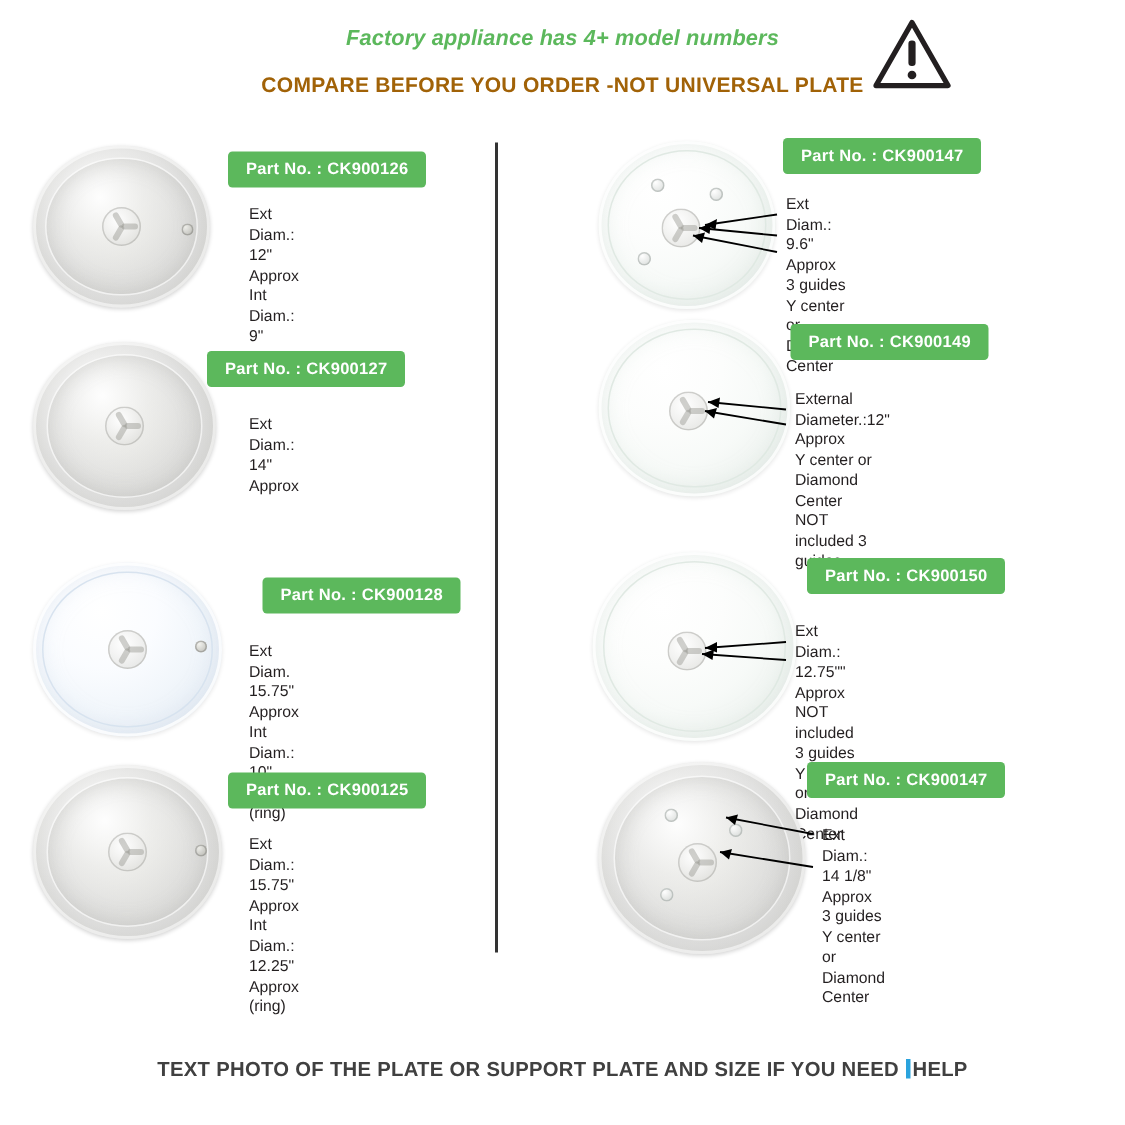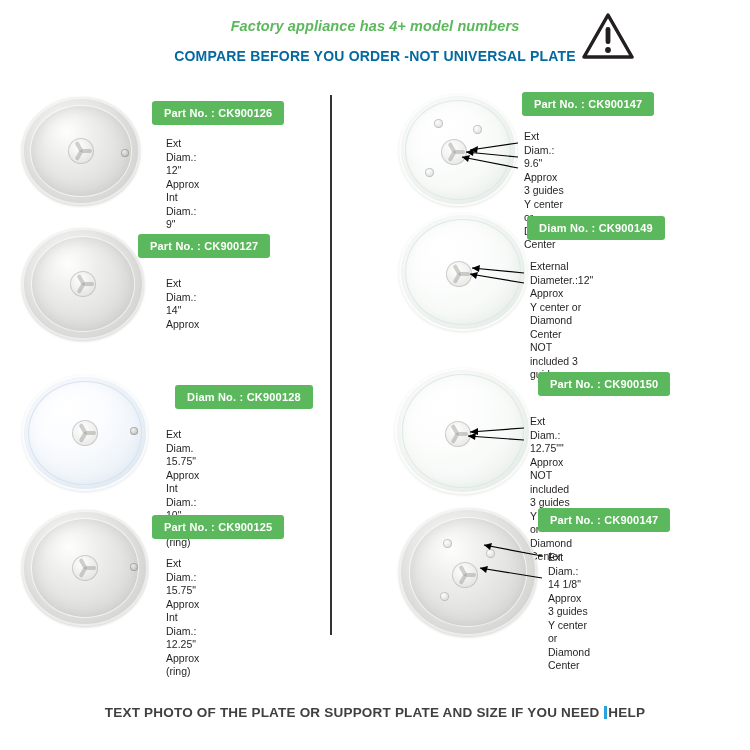--- a/index.html
+++ b/index.html
@@ -41,21 +41,21 @@
     letter-spacing: 0.1px;
   }
   .title-line2 {
     position: absolute;
     top: 48px;
     left: 0;
     width: 750px;
     text-align: center;
     font-size: 14px;
     font-weight: bold;
-    color: #0369a1;
+    color: #a16207;
     letter-spacing: 0.2px;
   }
   .warning-icon {
     position: absolute;
     top: 12px;
     right: 24px;
     width: 52px;
     height: 48px;
   }
 
@@ -268,21 +268,21 @@
     <div class="plate-wrap" style="left:22px; top:375px;">
       <div class="plate bluish" style="width:126px;height:116px;">
         <div class="hub">
             <span></span>
             <span></span>
             <span></span>
           </div>
         <div class="tab" style="left:86%; top:45%;"></div>
       </div>
     </div>
-    <div class="badge" style="left:175px; top:385px;">Diam No. :  CK900128</div>
+    <div class="badge" style="left:175px; top:385px;">Part No. :  CK900128</div>
     <div class="spec" style="left:166px; top:428px;">Ext Diam. 15.75" Approx
 Int Diam.: 10" Approx (ring)</div>
   </div>
 
   <div class="item">
     <div class="plate-wrap" style="left:22px; top:510px;">
       <div class="plate grey" style="width:126px;height:116px;">
         <div class="hub">
             <span></span>
             <span></span>
@@ -318,21 +318,21 @@
   <div class="item">
     <div class="plate-wrap" style="left:399px; top:213px;">
       <div class="plate clear" style="width:128px;height:118px;">
         <div class="hub" style="left:47%; top:52%;">
             <span></span>
             <span></span>
             <span></span>
           </div>
       </div>
     </div>
-    <div class="badge" style="left:527px; top:216px;">Diam No. :  CK900149</div>
+    <div class="badge" style="left:527px; top:216px;">Part No. :  CK900149</div>
     <div class="spec" style="left:530px; top:260px;">External Diameter.:12"
 Approx
 Y center or Diamond Center
 NOT included 3 guides</div>
   </div>
 
   <div class="item">
     <div class="plate-wrap" style="left:395px; top:368px;">
       <div class="plate clear" style="width:136px;height:126px;">
         <div class="hub" style="left:46%; top:52%;">

